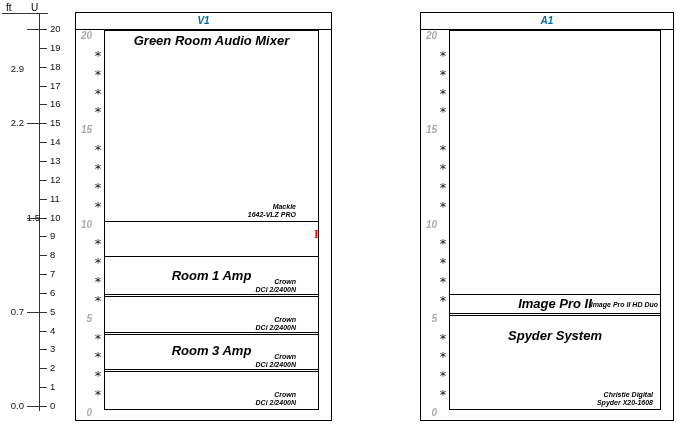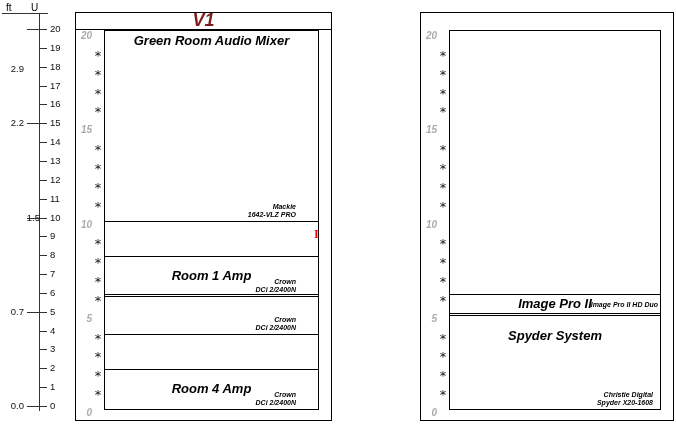--- a/index.html
+++ b/index.html
@@ -14,21 +14,21 @@
   .rheader{position:absolute;top:2px;font-size:10px;color:#000;}
   .hline{position:absolute;left:2px;top:13px;width:46px;height:1px;background:#333;}
   .spine{position:absolute;left:39px;top:13px;width:1px;height:398px;background:#333;}
   .tick{position:absolute;height:1px;background:#333;}
   .rnum{position:absolute;font-size:9.5px;line-height:10px;color:#111;white-space:nowrap;}
 
   
   .rack{position:absolute;border:1px solid #000;background:#fff;}
   .rack-title{
     position:absolute;left:0;top:0;right:0;height:16px;line-height:15px;text-align:center;
-    border-bottom:1px solid #000;font-style:italic;font-weight:bold;font-size:18px;color:#7f1d1d;
+    border-bottom:1px solid #000;font-style:italic;font-weight:bold;font-size:10px;color:#0369a1;
   }
   .rail{position:absolute;left:0;top:16px;width:28px;bottom:0;}
   .railnum{
     position:absolute;left:0;width:16px;text-align:right;
     font:italic bold 10px "Liberation Sans",sans-serif;color:#ababab;line-height:10px;white-space:nowrap;
   }
   .hole{
     position:absolute;left:16px;width:12px;text-align:center;
     font-size:13px;line-height:12px;color:#111;font-family:"DejaVu Sans",sans-serif;
   }
@@ -149,31 +149,38 @@
             <div>Crown</div>
             <div>DCi 2/2400N</div>
           </div>
         </div>
         <div class="equip" style="top: 262.9px; height: 38.7px;">
           <div class="eqmodel" style="right: 22px; bottom: 2px;">
             <div>Crown</div>
             <div>DCi 2/2400N</div>
           </div>
         </div>
+        <div class="equip" style="top: 300.6px; height: 38.7px;">
+          <div class="eqname" style="top: 10.35px;">Room 3 Amp</div>
+          <div class="eqmodel" style="right: 22px; bottom: 2px;">
+            <div>Crown</div>
+            <div>DCi 2/2400N</div>
+          </div>
+        </div>
         <div class="equip" style="top: 338.3px; height: 38.7px;">
-          <div class="eqname" style="top: 10.35px;">Room 4 Amp</div>
           <div class="eqmodel" style="right: 22px; bottom: 2px;">
             <div>Crown</div>
             <div>DCi 2/2400N</div>
           </div>
         </div>
       </div>
   </div>
 
   <div class="rack" style="left:420px;top:12px;width:252px;height:407px;">
+    <div class="rack-title">A1</div>
     <div class="rail">
         <div class="railnum" style="top: 379px;">0</div>
         <div class="hole" style="top: 360.15px;">*</div>
         <div class="hole" style="top: 341.3px;">*</div>
         <div class="hole" style="top: 322.45px;">*</div>
         <div class="hole" style="top: 303.6px;">*</div>
         <div class="railnum" style="top: 284.75px;">5</div>
         <div class="hole" style="top: 265.9px;">*</div>
         <div class="hole" style="top: 247.05px;">*</div>
         <div class="hole" style="top: 228.2px;">*</div>

